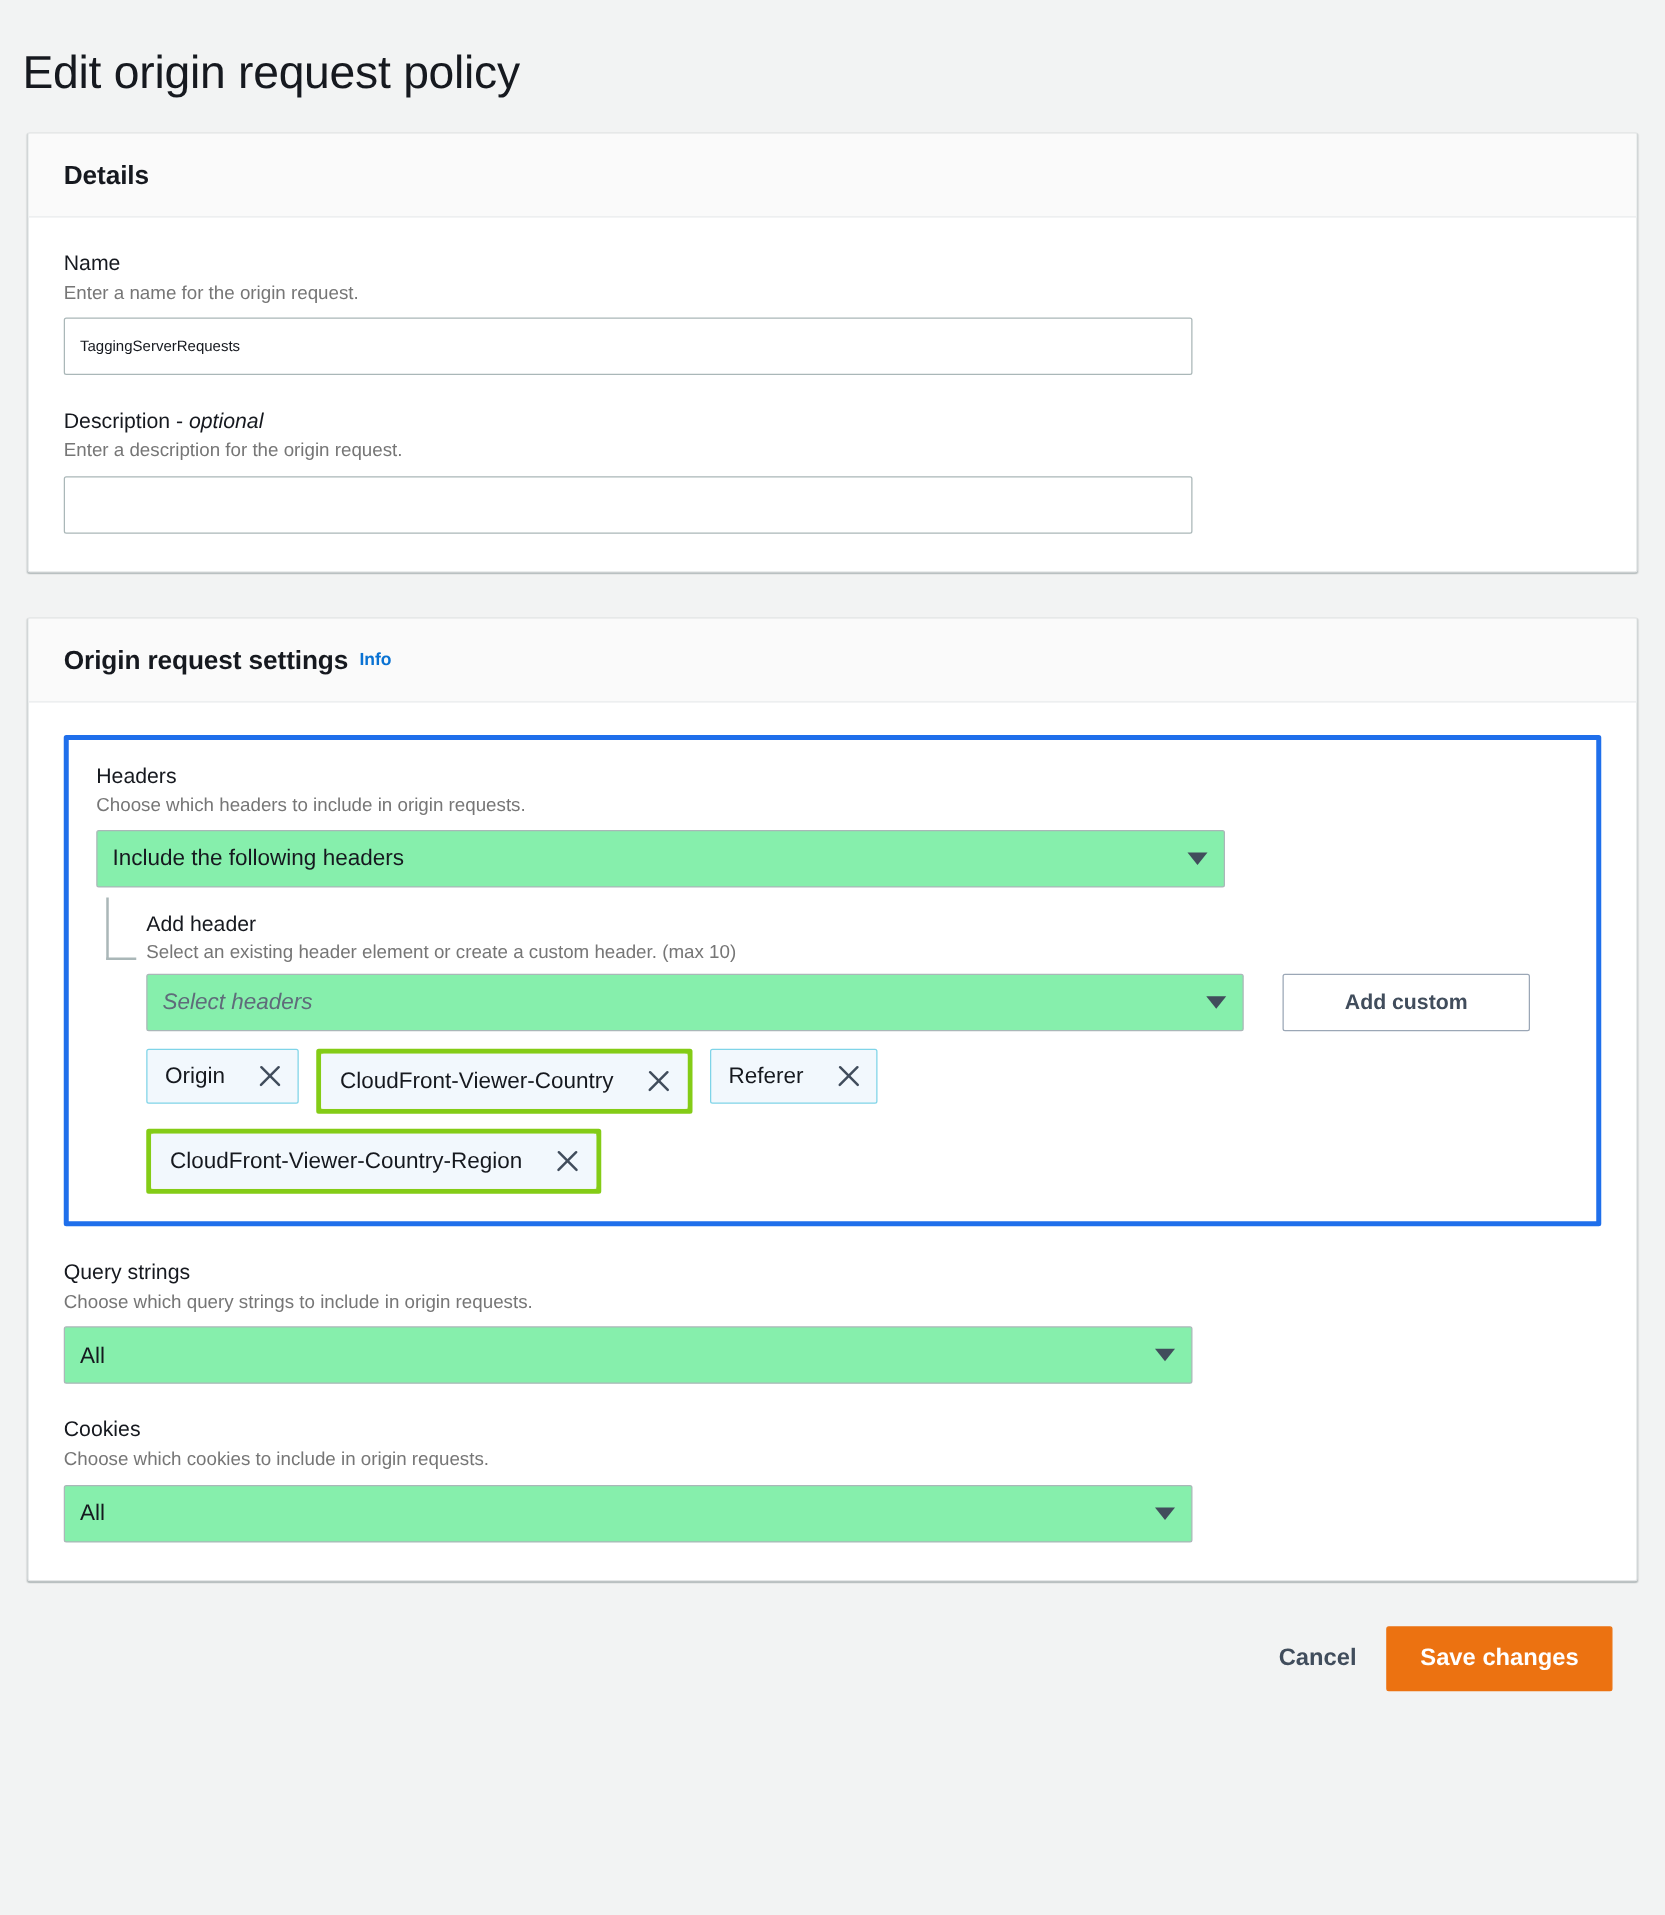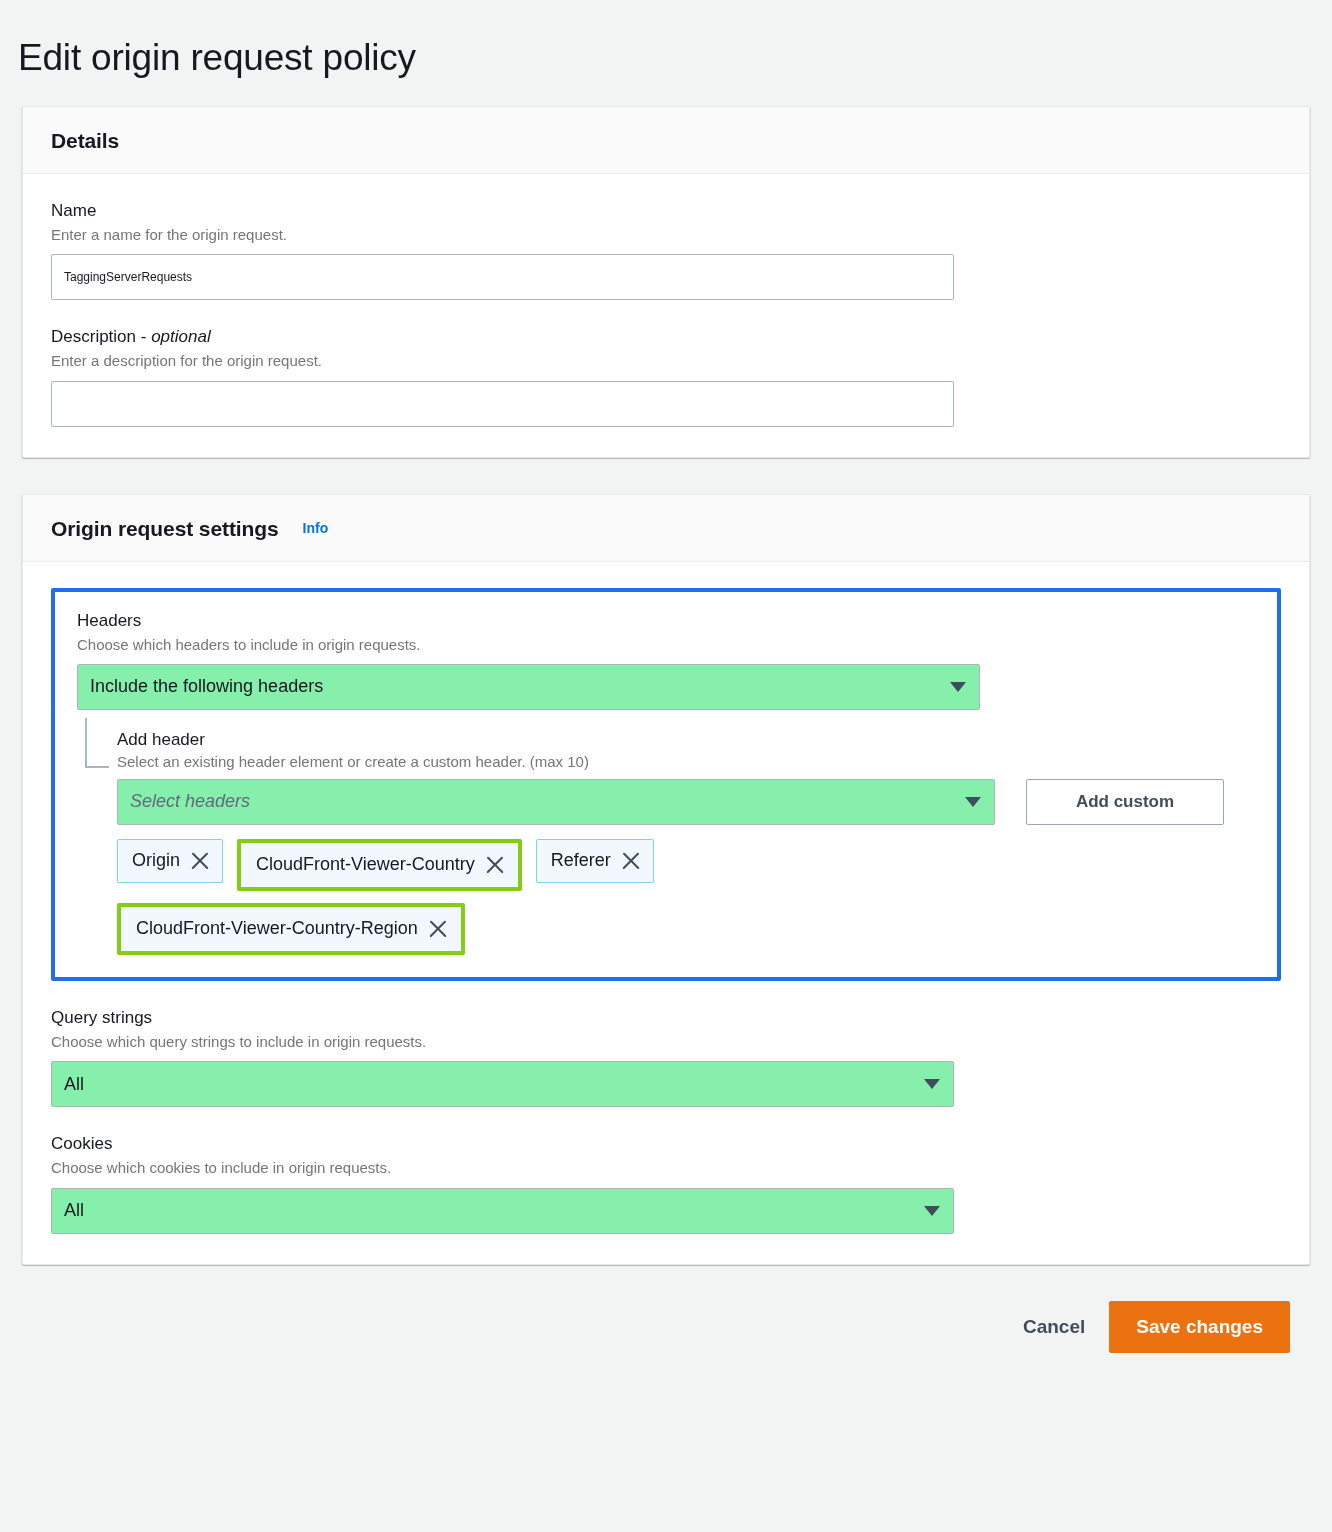--- a/index.html
+++ b/index.html
@@ -44,21 +44,21 @@
     font-size: 21px;
     font-weight: 700;
     color: #16191f;
     letter-spacing: -0.1px;
     display: inline-block;
   }
   .info-link {
     font-size: 14px;
     font-weight: 700;
     color: #0972d3;
-    margin-left: 24px;
+    margin-left: 9px;
     text-decoration: none;
     cursor: pointer;
     vertical-align: 3px;
   }
   .card-body { padding: 26px 28px 30px 28px; }
 
   
   .field { margin-bottom: 26px; }
   .field:last-child { margin-bottom: 0; }
   .field-label {
@@ -177,21 +177,21 @@
   }
   .chip-outer { display: inline-block; }
   .chip-outer.selected {
     border: 4px solid #84cc16;
     border-radius: 2px;
     padding: 0;
   }
   .chip {
     display: inline-flex;
     align-items: center;
-    gap: 10px;
+    gap: 26px;
     height: 44px;
     padding: 0 12px 0 14px;
     background: #f2f8fd;
     border: 1px solid #7fd4e8;
     border-radius: 2px;
     font-size: 18px;
     color: #16191f;
     white-space: nowrap;
     cursor: default;
   }

